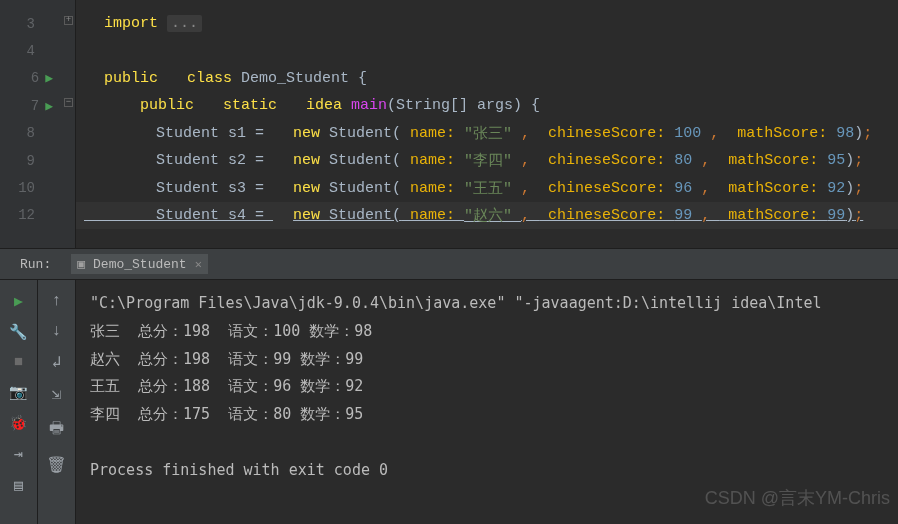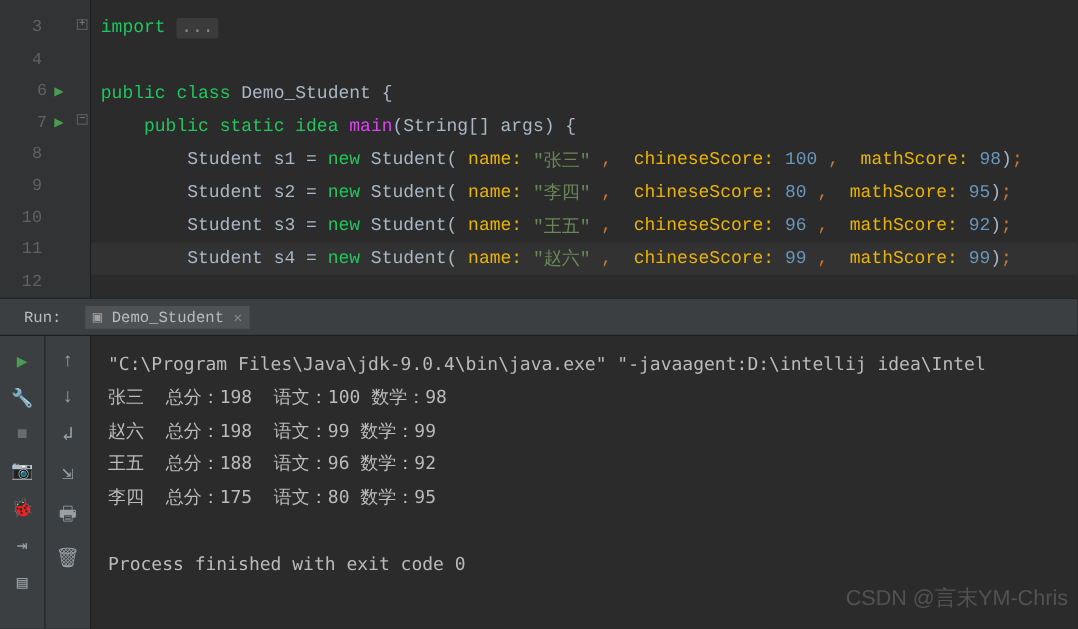--- a/index.html
+++ b/index.html
@@ -48,22 +48,22 @@
   flex: 1;
   padding-top: 10px;
 }
 .code-line {
   height: 27.4px;
   display: flex;
   align-items: center;
   padding-left: 8px;
   white-space: pre;
 }
-.code-line.hl { background: #323232; }
-.kw { color: #22c55e; }
+.code-line.hl { background: #323232; text-decoration: underline; }
+.kw { color: #fde047; margin-left: 20px; }
 .fn { color: #d946ef; }
 .str { color: #6a8759; }
 .num { color: #6897bb; }
 .hint { color: #eab308; font-style: normal; }
 .fold-tag { background:#3b3b3b; padding:0 4px; border-radius:2px; color:#888; }
 .punc { color: #a9b7c6; }
 .sep { color:#cc7832; }
 
 .run-bar {
   height: 32px;
@@ -150,25 +150,20 @@
         <span style="width: 18px;"> </span>
         <span style="width: 14px;"> </span>
       </div>
       <div class="gutter-row">
         <span class="line-no">9</span>
         <span style="width: 18px;"> </span>
         <span style="width: 14px;"> </span>
       </div>
       <div class="gutter-row">
         <span class="line-no">10</span>
-        <span style="width: 18px;"> </span>
-        <span style="width: 14px;"> </span>
-      </div>
-      <div class="gutter-row">
-        <span class="line-no">11</span>
         <span style="width: 18px;"> </span>
         <span style="width: 14px;"> </span>
       </div>
       <div class="gutter-row">
         <span class="line-no">12</span>
         <span style="width: 18px;"> </span>
         <span style="width: 14px;"> </span>
       </div>
     </div>
   <div class="code" id="code">

